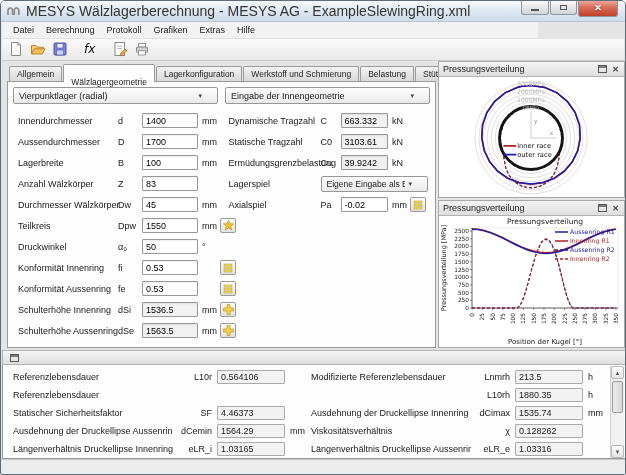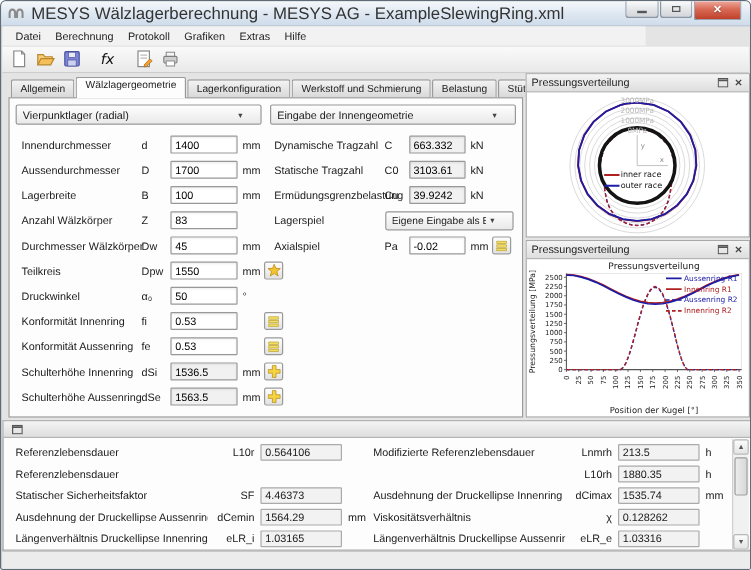--- a/index.html
+++ b/index.html
@@ -24,21 +24,21 @@
   
   .toolbar{position:absolute;left:1px;top:38px;width:622px;height:22px;background:linear-gradient(#fafafa,#e9e9e9);border-bottom:1px solid #cdcdcd;display:flex;align-items:flex-start;padding-left:3px;}
   .tbtn{width:22px;height:20px;display:flex;align-items:center;justify-content:center;border:1px solid transparent;border-radius:2px;}
   .tsep{width:8px;}
   
   .main{position:absolute;left:1px;top:60px;width:624px;height:413px;background:#e4e4e4;}
   
   .tabwidget{position:absolute;left:5px;top:2px;width:429px;height:285px;}
   .tabbar{display:flex;align-items:flex-end;height:18px;padding-left:2px;}
   .tab{font-size:8.5px;color:#222;padding:2px 7px 2px 7px;height:15px;border:1px solid #9a9a9a;border-bottom:none;border-radius:2px 2px 0 0;background:linear-gradient(#f3f3f3,#d9d9d9);margin-right:1px;white-space:nowrap;}
-  .tab.active{background:#fdfdfd;height:18px;margin-bottom:-1px;padding-top:0;z-index:2;position:relative;}
+  .tab.active{background:#fdfdfd;height:18px;margin-bottom:-1px;padding-top:12px;z-index:2;position:relative;}
   .tabpanel{position:absolute;left:0;top:18px;width:429px;height:267px;background:#fdfdfd;border:1px solid #9a9a9a;padding:5px 3px 0 3px;}
   .comborow{display:flex;gap:7px;margin:0 2px 6px 2px;}
   .combo{flex:1;height:17px;border:1px solid #979797;border-radius:2px;background:linear-gradient(#fefefe,#e9e9e9);display:flex;align-items:center;padding:0 15px 0 5px;}
   .combo-text{flex:1;white-space:nowrap;overflow:hidden;}
   .combo-arrow{color:#444;font-size:7px;padding-left:3px;}
   .formcols{display:flex;}
   .fcol{width:50%;}
   .frow{display:grid;height:21px;align-items:center;padding-left:7px;}
   .fcol.left .frow{grid-template-columns:100px 24px 56px 20px 1fr;}
   .fcol.right .frow{grid-template-columns:92px 20px 1fr 20px 20px;padding-right:4px;}

